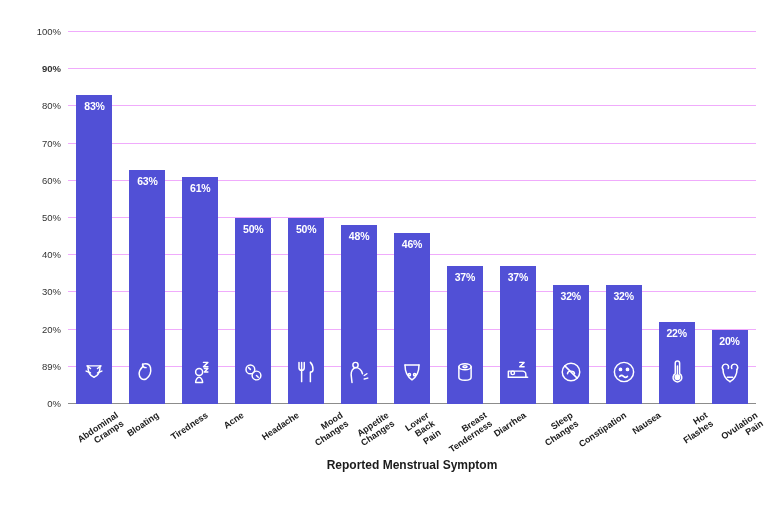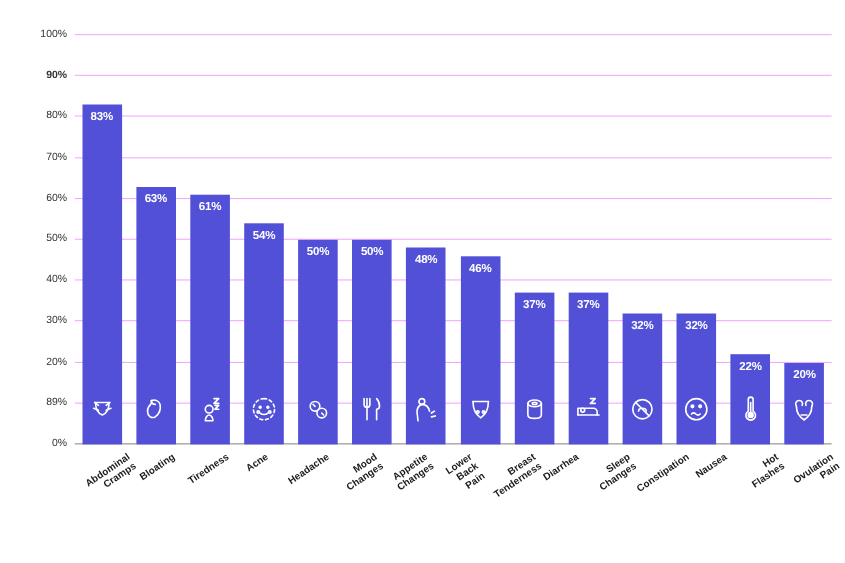--- a/index.html
+++ b/index.html
@@ -225,35 +225,20 @@
               <svg viewBox="0 0 32 32" fill="none" stroke="currentColor" stroke-width="1.7" stroke-linecap="round" stroke-linejoin="round">
                 <circle cx="15" cy="16" r="4"></circle>
                 <path d="M11 28c0-3 2-6 4-6s4 3 4 6z"></path>
                 <path d="M20 5h5l-5 5h5"></path>
                 <path d="M21 12h4l-4 4h4"></path>
               </svg>
             </div>
           </div>
         </div>
         <div class="bar-slot">
-          <div class="bar" style="height: 54%;">
-            <div class="bar-value">54%</div>
-            <div class="bar-icon">
-              <svg viewBox="0 0 32 32" fill="none" stroke="currentColor" stroke-width="1.7" stroke-linecap="round" stroke-linejoin="round">
-                <path d="M16 5a11 11 0 1 0 0 22 11 11 0 0 0 0-22" stroke-dasharray="3 3"></path>
-                <circle cx="12" cy="14" r="1"></circle>
-                <circle cx="20" cy="14" r="1"></circle>
-                <path d="M12 20c2 2 6 2 8 0"></path>
-                <circle cx="22" cy="19" r="1.2"></circle>
-                <circle cx="10" cy="19" r="1.2"></circle>
-              </svg>
-            </div>
-          </div>
-        </div>
-        <div class="bar-slot">
           <div class="bar" style="height: 50%;">
             <div class="bar-value">50%</div>
             <div class="bar-icon">
               <svg viewBox="0 0 32 32" fill="none" stroke="currentColor" stroke-width="1.7" stroke-linecap="round" stroke-linejoin="round">
                 <circle cx="13" cy="13" r="5"></circle>
                 <circle cx="20" cy="20" r="5"></circle>
                 <path d="M13 13l-2-2M20 20l2 2"></path>
               </svg>
             </div>
           </div>
@@ -422,13 +407,14 @@
       </div>
       <div class="x-label-slot">
         <div class="x-label">Hot Flashes</div>
       </div>
       <div class="x-label-slot">
         <div class="x-label">Ovulation
 Pain</div>
       </div>
     </div>
 
+  <div class="x-axis-title">Reported Menstrual Symptom</div>
 </div>
 
 </body></html>

